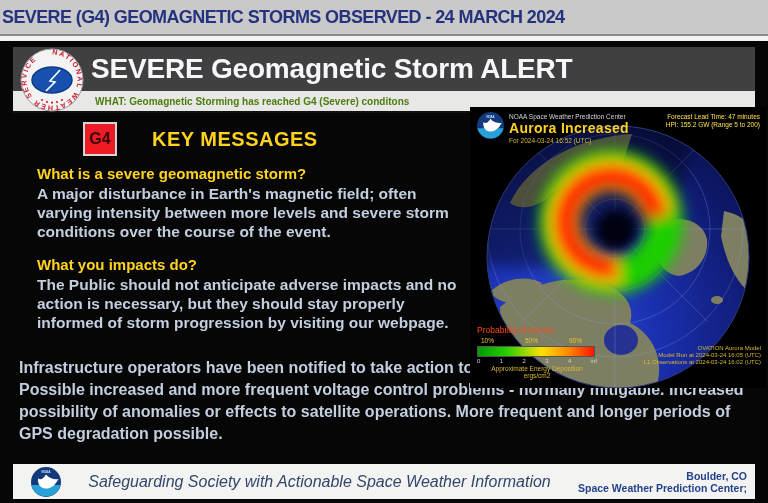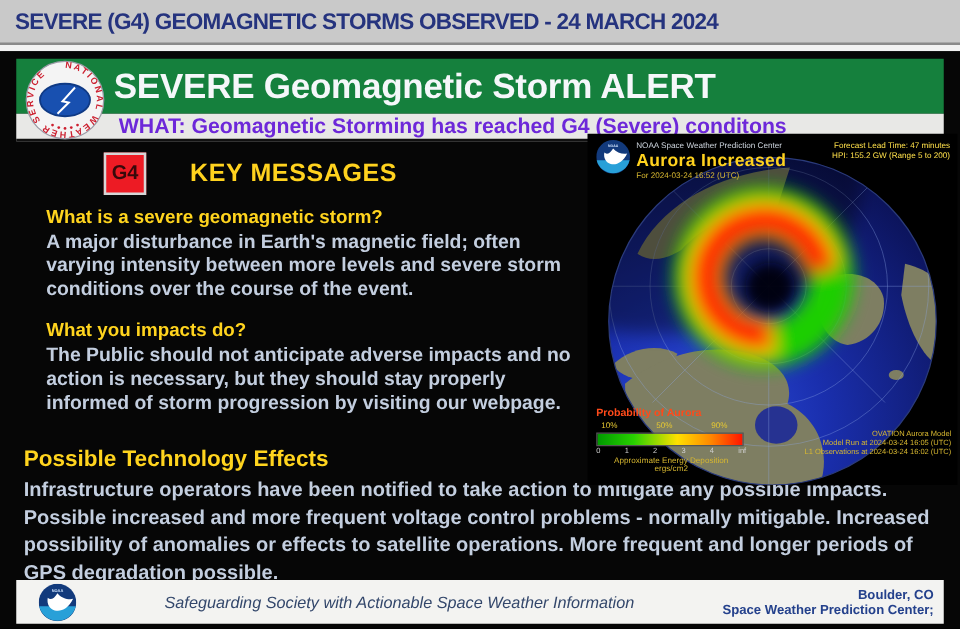--- a/index.html
+++ b/index.html
@@ -1,30 +1,30 @@
 <!DOCTYPE html>
 <html><head>
 <meta charset="utf-8">
 <style>
   html,body{margin:0;padding:0;background:#000;}
   .stage{position:relative;width:768px;height:503px;overflow:hidden;background:#050505;
          font-family:"Liberation Sans",sans-serif;}
   
   .topbar{position:absolute;left:0;top:0;width:768px;height:36px;background:#c9c9c9;
           border-bottom:2px solid #8a8a8a;box-sizing:border-box;display:flex;align-items:center;}
-  .topbar span{color:#25337e;font-weight:bold;font-size:18px;letter-spacing:-0.6px;padding-left:12px;white-space:nowrap;}
+  .topbar span{color:#25337e;font-weight:bold;font-size:18px;letter-spacing:-0.6px;padding-left:2px;white-space:nowrap;}
   .gapline{position:absolute;left:0;top:36px;width:768px;height:5px;background:#f2f2f2;}
   
   .slide{position:absolute;left:0;top:41px;width:768px;height:462px;background:#060606;}
-  .header-blue{position:absolute;left:13px;top:6px;width:742px;height:44px;background:#15803d;
+  .header-blue{position:absolute;left:13px;top:6px;width:742px;height:44px;background:#404040;
                display:flex;align-items:center;}
   .header-blue span{color:#f5f7fa;font-weight:bold;font-size:28px;padding-left:78px;letter-spacing:-0.2px;white-space:nowrap;}
   .what-bar{position:absolute;left:13px;top:50px;width:742px;height:20px;background:#e8e8e6;
             display:flex;align-items:center;border-bottom:2px solid #111;box-sizing:content-box;}
-  .what-bar span{color:#6d28d9;font-weight:bold;font-size:17px;padding-left:82px;white-space:nowrap;}
+  .what-bar span{color:#4d7c0f;font-weight:bold;font-size:10px;padding-left:82px;white-space:nowrap;}
   .nws-logo{position:absolute;left:20px;top:7px;width:64px;height:64px;}
   
   .g4-badge{position:absolute;left:83px;top:81px;width:34px;height:34px;background:#ed1b24;
             border:2px solid #d6d6d6;box-sizing:border-box;display:flex;align-items:center;justify-content:center;}
   .g4-badge span{color:#38090b;font-weight:bold;font-size:16px;}
   .key-heading{position:absolute;left:152px;top:87px;color:#ffd21e;font-weight:bold;font-size:20px;letter-spacing:0.5px;}
   .sec-title{color:#ffd41e;font-weight:bold;font-size:15px;margin-bottom:2px;}
   .sec-body{color:#c3cedf;font-weight:600;font-size:15.5px;line-height:19px;}
   .sec1{position:absolute;left:37px;top:124px;width:428px;}
   .sec2{position:absolute;left:37px;top:215px;width:428px;}
@@ -33,36 +33,36 @@
   .sec3 .sec-body{font-size:16px;line-height:22px;}
   
   .aurora{position:absolute;left:470px;top:66px;width:296px;height:281px;background:#000;overflow:hidden;}
   .aurora .globe{position:absolute;left:0;top:0;}
   .ap-logo{position:absolute;left:7px;top:5px;width:27px;height:27px;}
   .ap-agency{position:absolute;left:39px;top:6px;font-size:6.5px;color:#cfd6df;}
   .ap-title{position:absolute;left:39px;top:13px;font-size:14px;font-weight:bold;color:#ffd21e;letter-spacing:0.3px;}
   .ap-date{position:absolute;left:39px;top:30px;font-size:6.5px;color:#d8b830;}
   .ap-lead{position:absolute;right:6px;top:6px;font-size:6.5px;color:#ffe04a;text-align:right;line-height:7.5px;}
   .ap-legend{position:absolute;left:7px;top:218px;width:126px;}
-  .ap-legend-title{font-size:8.5px;font-weight:bold;color:#ff4a1a;margin-bottom:2px;}
+  .ap-legend-title{font-size:8.5px;font-weight:normal;color:#ff4a1a;margin-bottom:2px;}
   .ap-pcts{position:relative;height:8px;width:116px;}
   .ap-pcts span{position:absolute;font-size:6.5px;color:#e6c832;}
   .ap-grad{width:116px;height:9px;margin-top:1px;border:1px solid #555;
            background:linear-gradient(90deg,#009a00 0%,#28d000 25%,#ffe000 55%,#ff8800 78%,#ff1400 100%);}
   .ap-ticks{display:flex;justify-content:space-between;width:120px;font-size:6px;color:#cfcfcf;margin-top:1px;}
   .ap-cap{width:120px;text-align:center;font-size:6.5px;color:#d8b830;line-height:7px;margin-top:1px;}
   .ap-attrib{position:absolute;right:5px;top:238px;text-align:right;font-size:6px;line-height:7px;color:#d8b830;}
   
   .footer{position:absolute;left:13px;top:423px;width:742px;height:35px;background:#f3f3f1;
           display:flex;align-items:center;}
   .noaa-logo{width:30px;height:30px;margin-left:18px;flex:0 0 auto;}
   .f-agency{margin-left:10px;flex:0 0 auto;}
   .f-agency .l{color:#2a4da0;font-weight:bold;font-size:8.5px;line-height:9.5px;}
   .f-agency .s{color:#8a8a8a;font-size:5.5px;margin-top:2px;}
-  .f-tagline{flex:1;text-align:center;font-style:italic;color:#33476b;font-size:13px;font-weight:500;padding:0 6px;}
+  .f-tagline{flex:1;text-align:center;font-style:italic;color:#33476b;font-size:16px;font-weight:500;padding:0 6px;}
   .f-right{margin-right:8px;text-align:right;color:#24418c;font-weight:bold;font-size:10.5px;line-height:12px;flex:0 0 auto;}
 </style>
 </head>
 <body>
 
 <div class="stage">
 
   <div class="topbar">
     <span>SEVERE (G4) GEOMAGNETIC STORMS OBSERVED - 24 MARCH 2024</span>
   </div>
@@ -105,21 +105,20 @@
       <div class="sec-title">What is a severe geomagnetic storm?</div>
       <div class="sec-body">A major disturbance in Earth's magnetic field; often varying intensity between more levels and severe storm conditions over the course of the event.</div>
     </div>
 
     <div class="sec sec2">
       <div class="sec-title">What you impacts do?</div>
       <div class="sec-body">The Public should not anticipate adverse impacts and no action is necessary, but they should stay properly informed of storm progression by visiting our webpage.</div>
     </div>
 
     <div class="sec sec3">
-      <div class="sec-title">Possible Technology Effects</div>
       <div class="sec-body">Infrastructure operators have been notified to take action to mitigate any possible impacts. Possible increased and more frequent voltage control problems - normally mitigable. Increased possibility of anomalies or effects to satellite operations. More frequent and longer periods of GPS degradation possible.</div>
     </div>
 
     <div class="aurora">
       <svg class="globe" viewBox="0 0 296 281" width="296" height="281">
         <defs>
           <radialGradient id="ocean" cx="28%" cy="82%" r="95%">
             <stop offset="0%" stop-color="#2d4fe0"></stop>
             <stop offset="40%" stop-color="#1a2fae"></stop>
             <stop offset="100%" stop-color="#0a1050"></stop>

